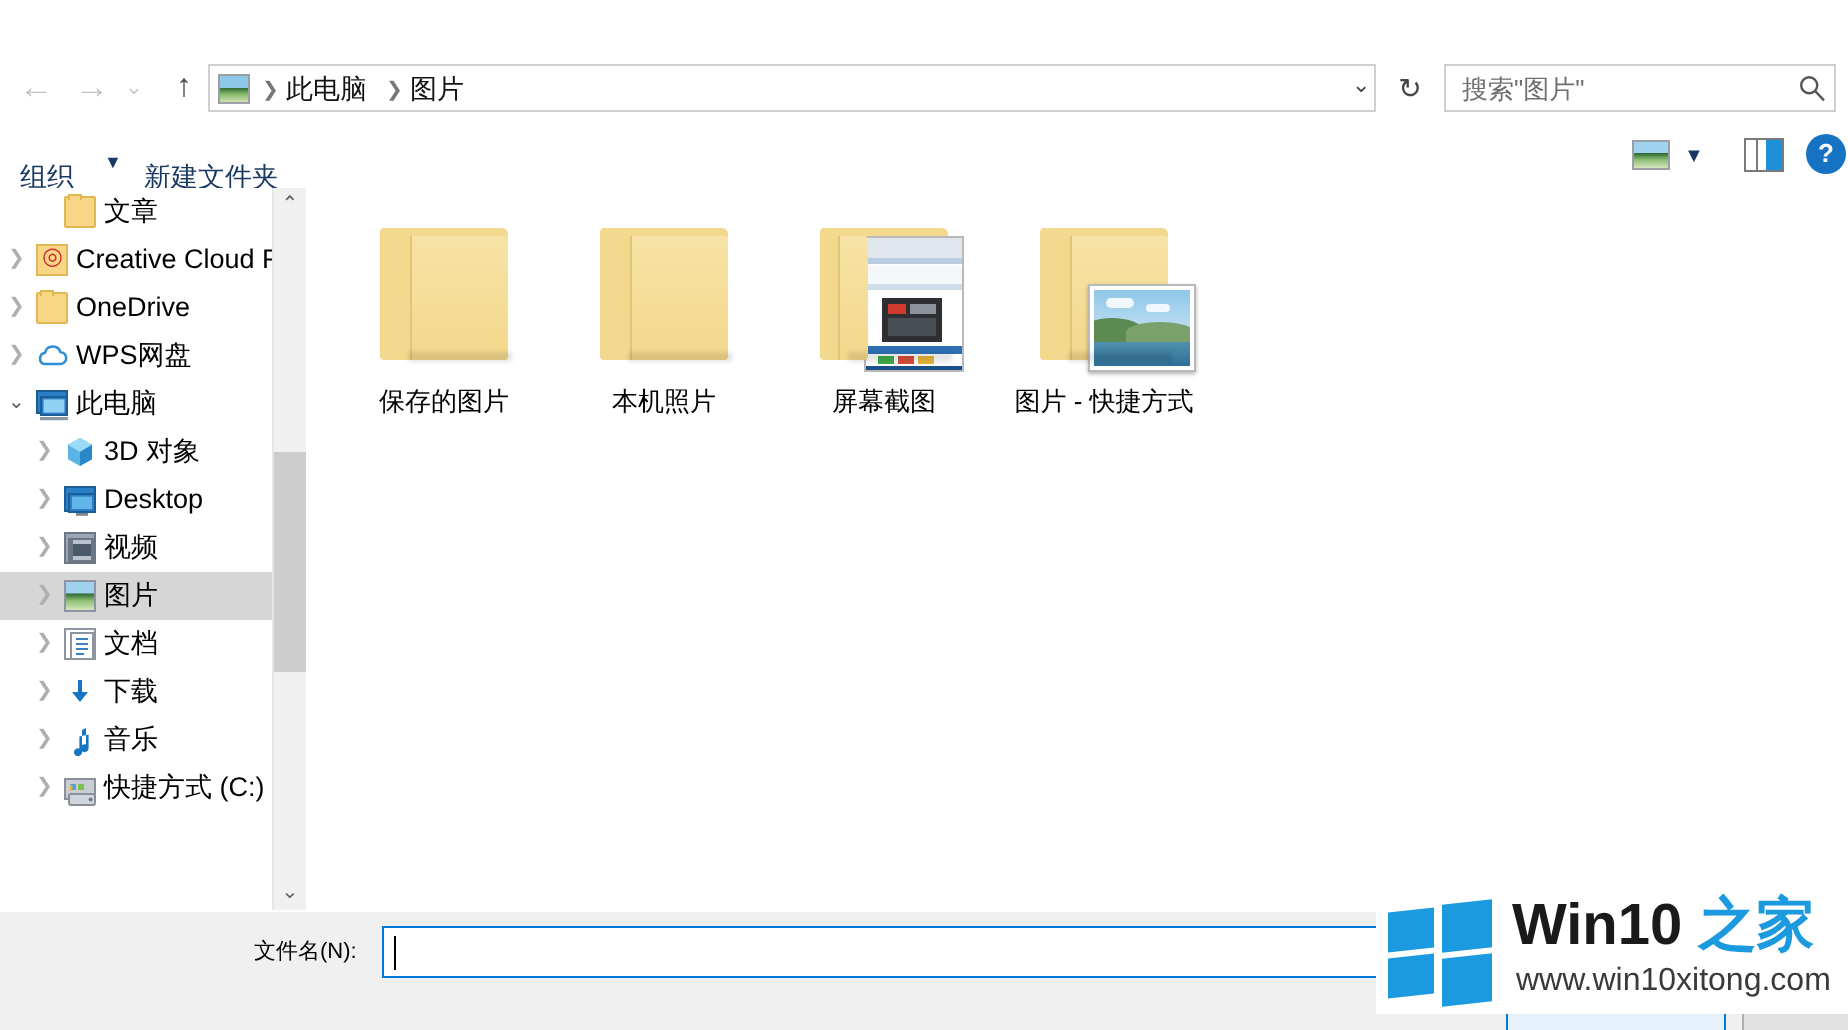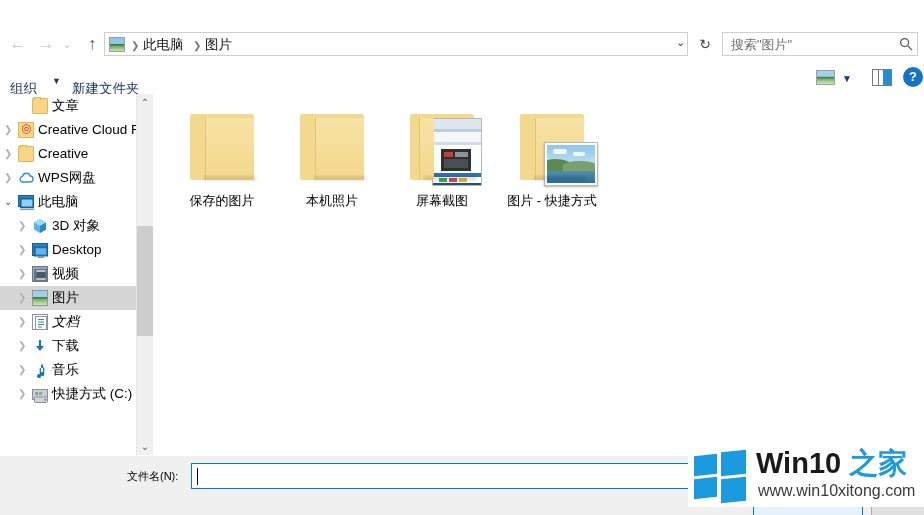--- a/index.html
+++ b/index.html
@@ -427,21 +427,21 @@
           <div class="tree-label" style="left: 52px;">文章</div>
         </div>
         <div class="tree-row">
           <div class="tw" style="left: 4px;">❯</div>
           <div class="tree-ico ic-cc" style="left: 18px;"></div>
           <div class="tree-label" style="left: 38px;">Creative Cloud F</div>
         </div>
         <div class="tree-row">
           <div class="tw" style="left: 4px;">❯</div>
           <div class="tree-ico ic-folder" style="left: 18px;"></div>
-          <div class="tree-label" style="left: 38px;">Creative</div>
+          <div class="tree-label" style="left: 38px;">OneDrive</div>
         </div>
         <div class="tree-row">
           <div class="tw" style="left: 4px;">❯</div>
           <div class="tree-ico ic-cloud" style="left: 18px;"><svg viewBox="0 0 16 16" width="16" height="16">
               <path d="M4 12h8a3 3 0 0 0 .2-6A4 4 0 0 0 4.5 6.4 2.9 2.9 0 0 0 4 12z" fill="none" stroke="#2f8fd6" stroke-width="1.3"></path>
             </svg></div>
           <div class="tree-label" style="left: 38px;">WPS网盘</div>
         </div>
         <div class="tree-row">
           <div class="tw open" style="left: 4px;">⌄</div>
@@ -491,21 +491,21 @@
           <div class="tw" style="left: 18px;">❯</div>
           <div class="tree-ico ic-doc" style="left: 32px;"><svg viewBox="0 0 16 16" width="16" height="16">
               <rect x="2.5" y="1.5" width="11" height="13" fill="#fff" stroke="#8d95a0"></rect>
               <g stroke="#3b82c4" stroke-width="1">
                 <line x1="5" y1="4.5" x2="11" y2="4.5"></line>
                 <line x1="5" y1="7" x2="11" y2="7"></line>
                 <line x1="5" y1="9.5" x2="11" y2="9.5"></line>
                 <line x1="5" y1="12" x2="9" y2="12"></line>
               </g>
             </svg></div>
-          <div class="tree-label" style="left: 52px; font-style: italic;">文档</div>
+          <div class="tree-label" style="left: 52px;">文档</div>
         </div>
         <div class="tree-row">
           <div class="tw" style="left: 18px;">❯</div>
           <div class="tree-ico ic-dl" style="left: 32px;"><svg viewBox="0 0 16 16" width="16" height="16">
               <path d="M7 2h2v6h3l-4 5-4-5h3z" fill="#1775c4"></path>
             </svg></div>
           <div class="tree-label" style="left: 52px;">下载</div>
         </div>
         <div class="tree-row">
           <div class="tw" style="left: 18px;">❯</div>

